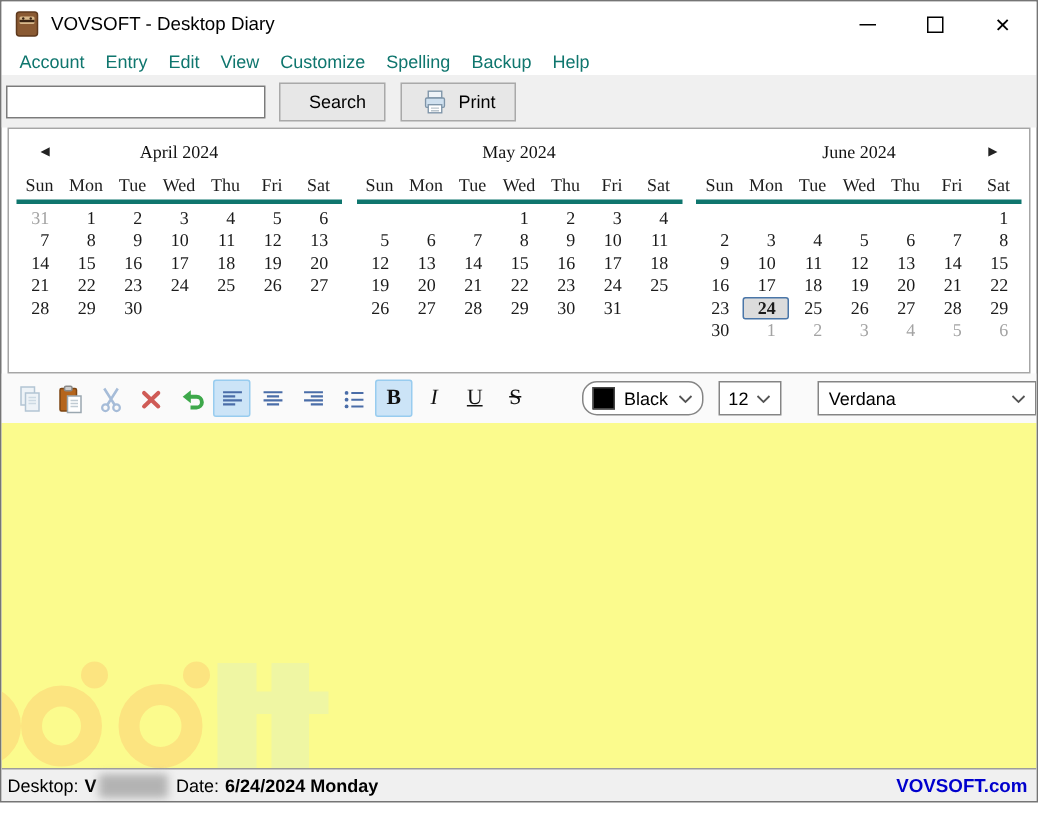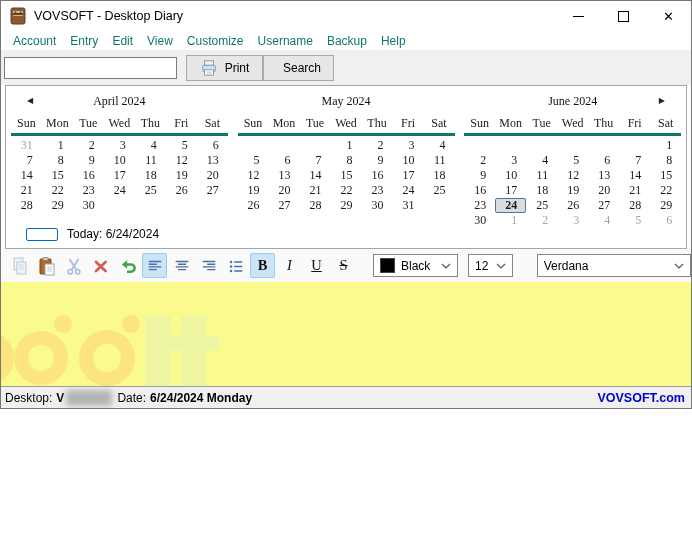--- a/index.html
+++ b/index.html
@@ -1,17 +1,17 @@
 <!DOCTYPE html>
 <html style="--editor_bg: #fbfb8d; --watermark_warm: #fce480; --watermark_cool: #eff6a3; --accent_blue: #0066cc; --link_blue: #0000cd; --highlight_bg: #cce4f7; --highlight_border: #98ccef; --selected_day_border: #4a76a8; --selected_day_bg: #dcdcdc;"><head>
 <meta charset="utf-8">
 <style>
   html,body{margin:0;padding:0;}
   body{width:692px;height:549px;font-family:"Liberation Sans",sans-serif;-webkit-font-smoothing:antialiased;}
-  .window{width:692px;height:409px;box-sizing:border-box;border:1px solid #757575;background:#fff;display:flex;flex-direction:column;overflow:hidden;}
+  .window{width:692px;height:535px;box-sizing:border-box;border:1px solid #757575;background:#fff;display:flex;flex-direction:column;overflow:hidden;}
 
   
   .titlebar{height:30px;display:flex;align-items:center;background:#fff;padding-left:8px;flex:0 0 auto;}
   .titlebar .title{font-size:12.5px;color:#000;margin-left:7px;}
   .wincontrols{margin-left:auto;display:flex;height:100%;}
   .wc{width:45px;display:flex;align-items:center;justify-content:center;}
   .min-glyph{width:11px;height:0;border-top:1px solid #000;display:block;}
   .max-glyph{width:9px;height:9px;border:1px solid #000;display:block;}
   .close-glyph{font-size:13px;color:#000;line-height:1;}
 
@@ -47,21 +47,21 @@
   .toolbar{height:33px;background:#fafafa;display:flex;align-items:center;padding-left:6px;flex:0 0 auto;}
   .tbtn{width:23px;height:23px;margin-right:2px;display:flex;align-items:center;justify-content:center;border:1px solid transparent;border-radius:2px;flex:0 0 auto;}
   .tbtn.active{background:var(--highlight_bg,#cce4f7);border-color:var(--highlight_border,#98ccef);}
   .glyph{font-family:"Liberation Serif",serif;font-size:14.5px;color:#111;line-height:1;}
   .glyph.b{font-weight:bold;}
   .glyph.i{font-style:italic;}
   .glyph.u{text-decoration:underline;}
   .glyph.s{text-decoration:line-through;}
   .combo{height:23px;background:#fff;border:1px solid #858585;display:flex;align-items:center;font-size:12px;color:#000;padding:0 6px;box-sizing:border-box;}
   .combo .chev{margin-left:auto;}
-  .combo.color{width:97px;margin-left:15px;gap:6px;}
+  .combo.color{width:97px;margin-left:30px;gap:6px;border-radius:10px;}
   .combo.size{width:50px;margin-left:10px;}
   .combo.font{width:178px;margin-left:24px;}
   .swatch{width:13px;height:13px;border:1px solid #444;display:block;flex:0 0 auto;}
 
   
   .editor{flex:1;position:relative;background:var(--editor_bg,#fbfb8d);overflow:hidden;}
   .editor-text{position:absolute;inset:4px;font-size:12px;outline:none;}
   .watermark{position:absolute;left:0;bottom:-8px;}
 
   
@@ -96,42 +96,42 @@
         </div>
     </div>
   </div>
 
   <div class="menubar">
     <span class="menuitem">Account</span>
     <span class="menuitem">Entry</span>
     <span class="menuitem">Edit</span>
     <span class="menuitem">View</span>
     <span class="menuitem">Customize</span>
-    <span class="menuitem">Username</span>
+    <span class="menuitem">Spelling</span>
     <span class="menuitem">Backup</span>
     <span class="menuitem">Help</span>
   </div>
 
   <div class="searchrow">
     <input class="searchinput" type="text" value="" style="">
+    <div class="btn search">
+      <svg width="16" height="16" viewBox="0 0 16 16">
+        <circle cx="6.5" cy="6.5" r="4" fill="#fff" stroke="#9aa0a6" stroke-width="1.4"></circle>
+        <line x1="9.6" y1="9.6" x2="13.6" y2="13.6" stroke="#9aa0a6" stroke-width="2"></line>
+      </svg>
+      <span>Search</span>
+    </div>
     <div class="btn print">
       <svg width="18" height="18" viewBox="0 0 20 20">
         <rect x="5" y="2" width="10" height="5" fill="#eef3f7" stroke="#7e94a8"></rect>
         <rect x="3" y="7" width="14" height="7" rx="1" fill="#cfe0ef" stroke="#7e94a8"></rect>
         <rect x="5" y="12" width="10" height="6" fill="#fff" stroke="#7e94a8"></rect>
         <path d="M7 14.5h6M7 16.5h6" stroke="#b9c4cc"></path>
       </svg>
       <span>Print</span>
-    </div>
-    <div class="btn search">
-      <svg width="16" height="16" viewBox="0 0 16 16">
-        <circle cx="6.5" cy="6.5" r="4" fill="#fff" stroke="#9aa0a6" stroke-width="1.4"></circle>
-        <line x1="9.6" y1="9.6" x2="13.6" y2="13.6" stroke="#9aa0a6" stroke-width="2"></line>
-      </svg>
-      <span>Search</span>
     </div>
   </div>
 
   <div class="calpanel">
     <span class="navarrow prev">◀</span>
     <span class="navarrow next">▶</span>
 
     <div class="month">
       <div class="month-title">April 2024</div>
       <div class="dow">
@@ -294,24 +294,20 @@
           <div class="day">30</div>
           <div class="day muted">1</div>
           <div class="day muted">2</div>
           <div class="day muted">3</div>
           <div class="day muted">4</div>
           <div class="day muted">5</div>
           <div class="day muted">6</div>
         </div>
     </div>
 
-    <div class="todayrow">
-      <span class="todayrect"></span>
-      <span class="todaytext">Today: 6/24/2024</span>
-    </div>
   </div>
 
   <div class="toolbar">
     <div class="tbtn">
       <svg width="20" height="20" viewBox="0 0 20 20">
         <rect x="4" y="2" width="9" height="12" fill="#eef3f7" stroke="#b3c5d4"></rect>
         <rect x="7" y="6" width="9" height="12" fill="#eef3f7" stroke="#b3c5d4"></rect>
         <path d="M9 9h5M9 11h5M9 13h5" stroke="#ccd9e3"></path>
       </svg>
     </div>

